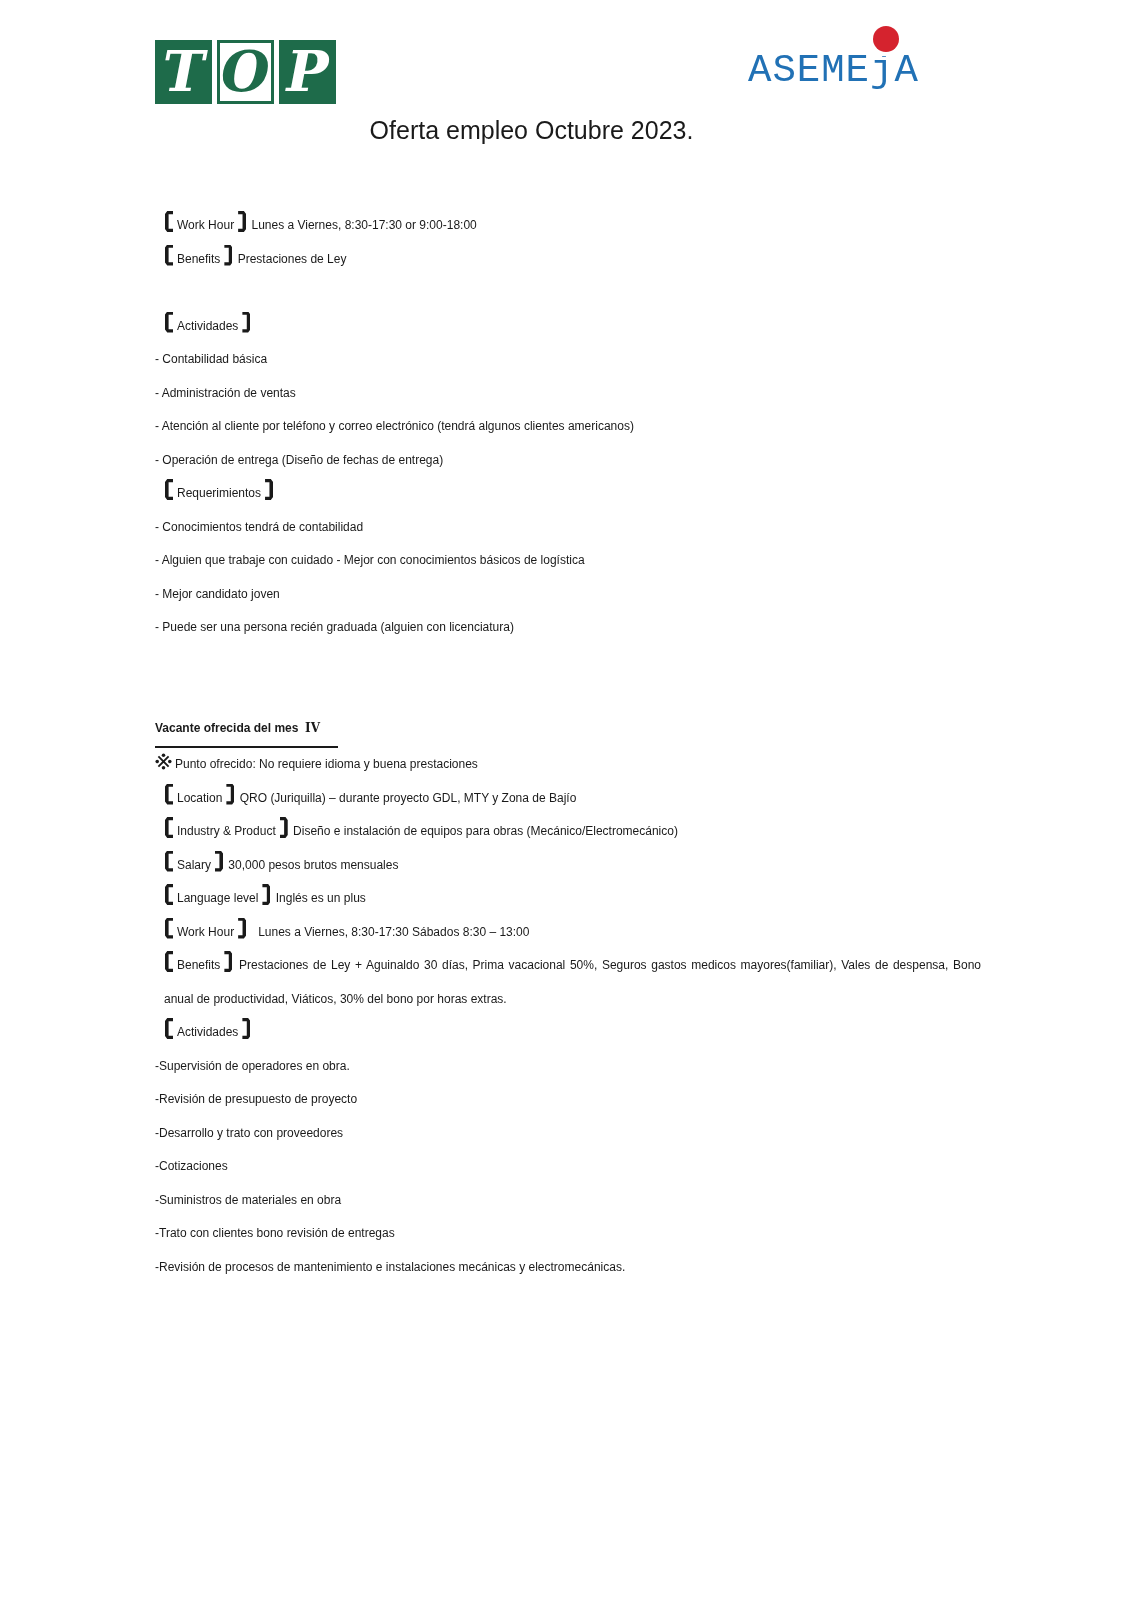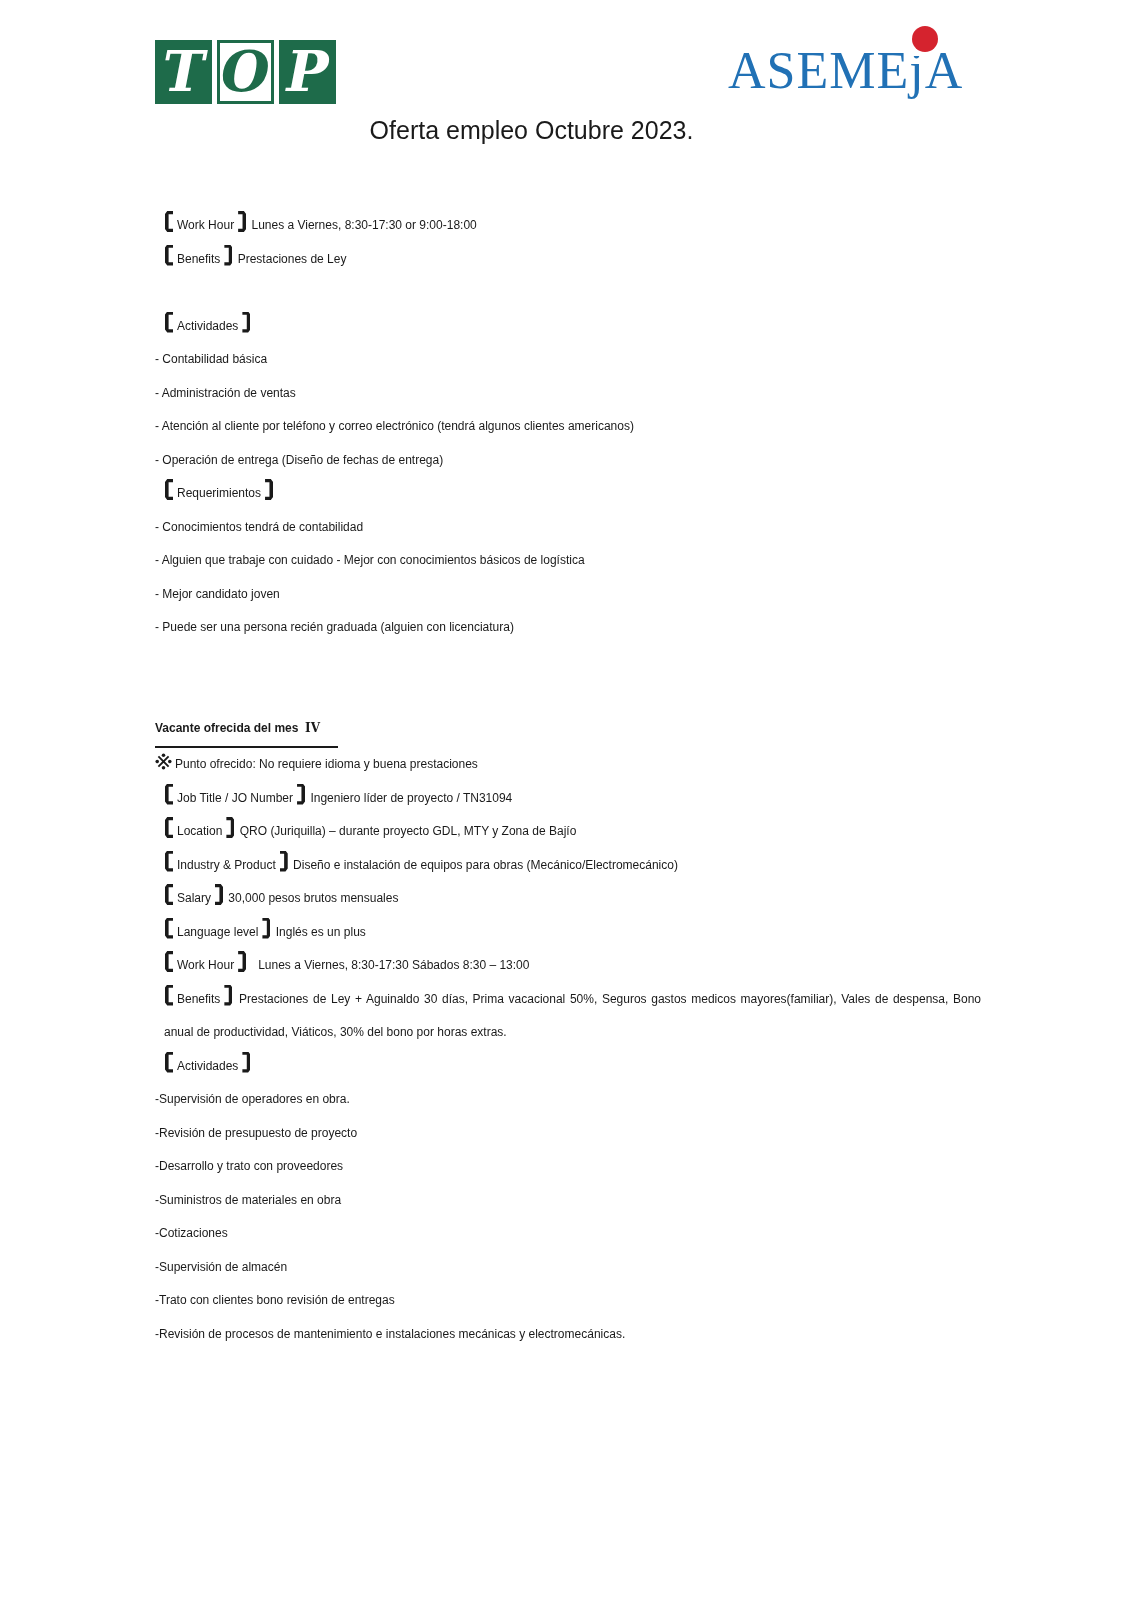--- a/index.html
+++ b/index.html
@@ -31,23 +31,23 @@
     box-sizing:border-box;
     overflow:hidden;
   }
   .sq.outline{
     background:#fff;
     border:3px solid var(--green);
     color:var(--green);
     line-height:56px;
   }
   .asemeja-logo{
-    position:absolute;left:728px;top:42px;
-    font-family:Liberation Serif, serif;
-    font-size:52px;line-height:58px;
+    position:absolute;left:748px;top:42px;
+    font-family:Liberation Mono, monospace;
+    font-size:39px;line-height:58px;
     letter-spacing:1px;
     color:var(--blue);
     white-space:nowrap;
   }
   .aj{position:relative;display:inline-block;}
   .aj-cover{position:absolute;left:-3px;top:2px;width:20px;height:12px;background:#fff;}
   .aj-dot{position:absolute;left:3px;top:-16px;width:26px;height:26px;border-radius:50%;background:var(--red);}
   
   .doc-title{
     font-size:25px;font-weight:400;
@@ -125,31 +125,29 @@
       <div class="line heading"><span class="hd">Vacante ofrecida del mes  <span class="roman">IV</span></span></div>
       <div class="line plain"><svg class="refmark" viewBox="0 0 20 20">
           <path d="M4 4 L16 16 M16 4 L4 16" stroke="#1a1a1a" stroke-width="2.2" fill="none"></path>
           <g fill="#1a1a1a">
             <circle cx="10" cy="2.6" r="2.1"></circle>
             <circle cx="10" cy="17.4" r="2.1"></circle>
             <circle cx="2.6" cy="10" r="2.1"></circle>
             <circle cx="17.4" cy="10" r="2.1"></circle>
           </g>
         </svg>Punto ofrecido: No requiere idioma y buena prestaciones</div>
-      <div class="line bracket"><span class="lb"></span>Job Title / JO Number<span class="rb"></span> Ingeniero líder de proyecto / TN31094</div>
       <div class="line bracket"><span class="lb"></span>Location<span class="rb"></span> QRO (Juriquilla) – durante proyecto GDL, MTY y Zona de Bajío</div>
       <div class="line bracket"><span class="lb"></span>Industry &amp; Product<span class="rb"></span> Diseño e instalación de equipos para obras (Mecánico/Electromecánico)</div>
       <div class="line bracket"><span class="lb"></span>Salary<span class="rb"></span> 30,000 pesos brutos mensuales</div>
       <div class="line bracket"><span class="lb"></span>Language level<span class="rb"></span> Inglés es un plus</div>
       <div class="line bracket"><span class="lb"></span>Work Hour<span class="rb"></span>   Lunes a Viernes, 8:30-17:30 Sábados 8:30 – 13:00</div>
       <div class="line justify"><span class="lb"></span>Benefits<span class="rb"></span> Prestaciones de Ley + Aguinaldo 30 días, Prima vacacional 50%, Seguros gastos medicos mayores(familiar), Vales de despensa, Bono anual de productividad, Viáticos, 30% del bono por horas extras.</div>
       <div class="line bracket"><span class="lb"></span>Actividades<span class="rb"></span></div>
       <div class="line plain">-Supervisión de operadores en obra.</div>
       <div class="line plain">-Revisión de presupuesto de proyecto</div>
       <div class="line plain">-Desarrollo y trato con proveedores</div>
+      <div class="line plain">-Cotizaciones</div>
       <div class="line plain">-Suministros de materiales en obra</div>
-      <div class="line plain">-Cotizaciones</div>
-      <div class="line plain">-Supervisión de almacén</div>
       <div class="line plain">-Trato con clientes bono revisión de entregas</div>
       <div class="line plain">-Revisión de procesos de mantenimiento e instalaciones mecánicas y electromecánicas.</div>
     </div>
 
 </div>
 
 </body></html>

